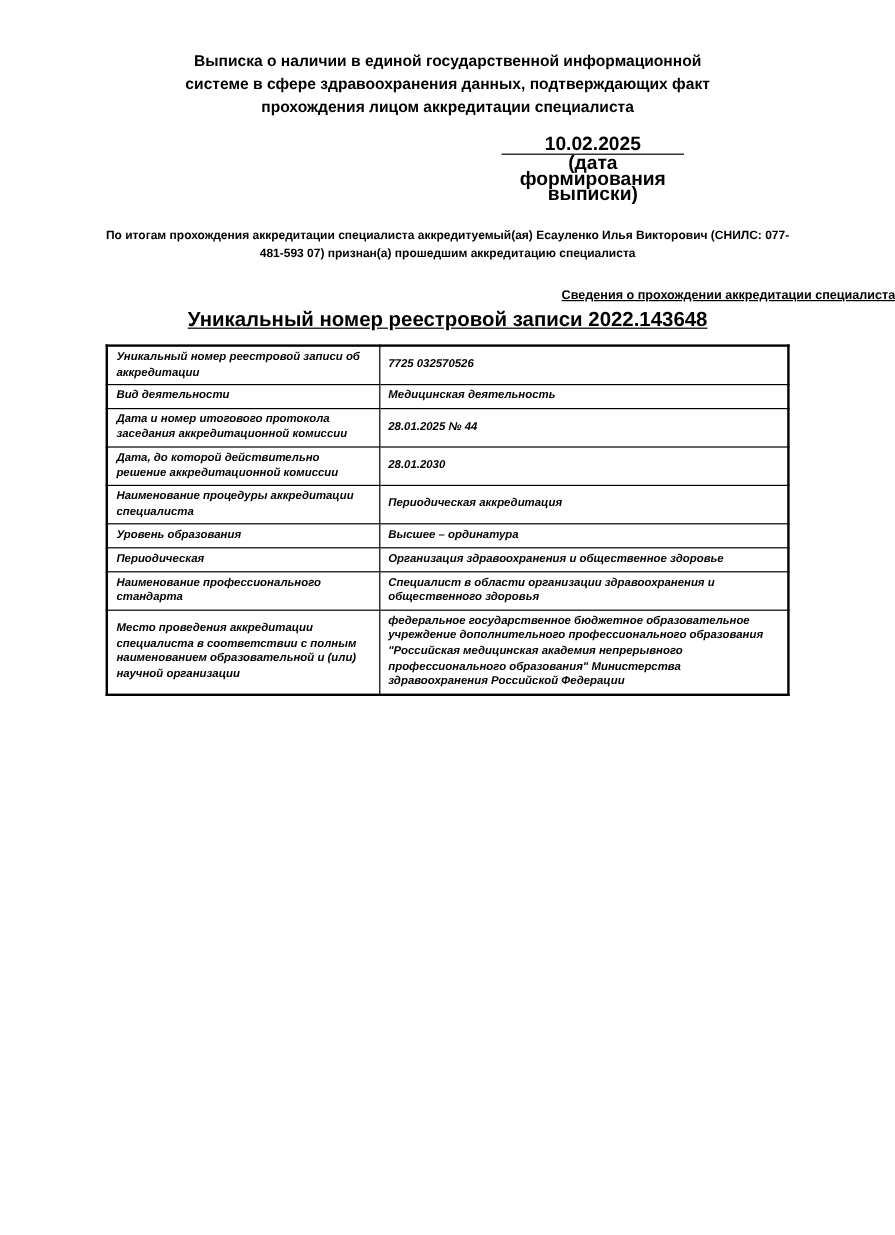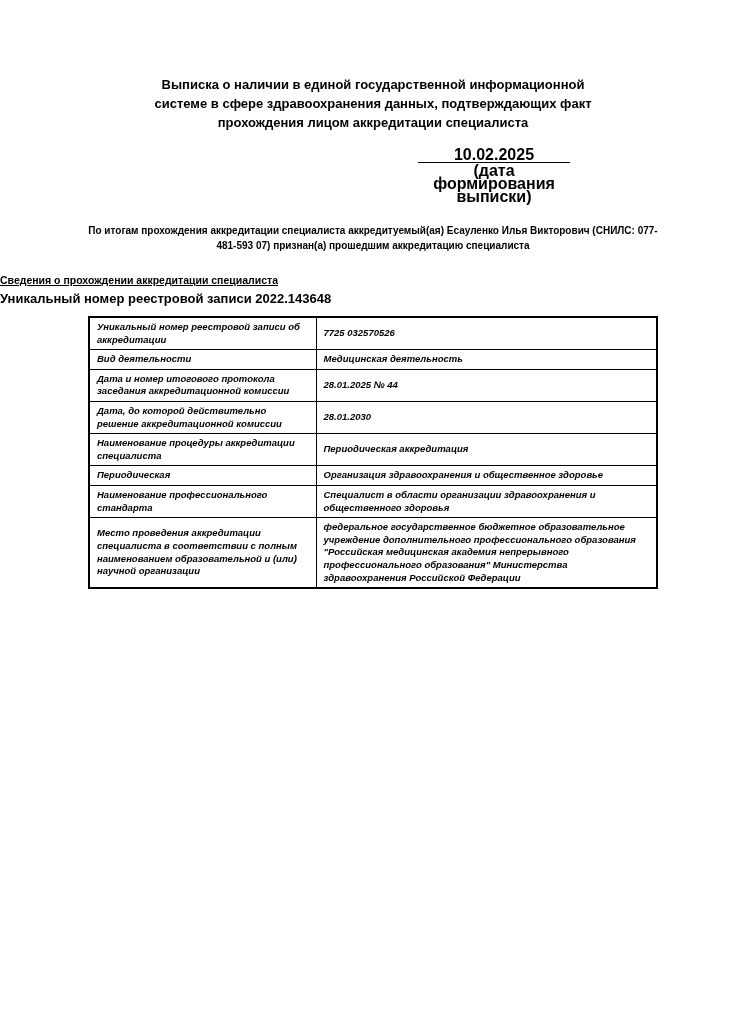--- a/index.html
+++ b/index.html
@@ -6,21 +6,21 @@
   html, body { background: #ffffff; }
   .page {
     position: relative;
     width: 746px;
     height: 1029px;
     margin: 0 auto;
     background: #ffffff;
     color: #000000;
     font-family: "Liberation Sans", sans-serif;
     font-weight: bold;
-    padding-top: 75px;
+    padding-top: 41px;
     overflow: hidden;
   }
   .title {
     max-width: 440px;
     margin: 0 auto;
     text-align: center;
     font-size: 13px;
     line-height: 19px;
     font-weight: bold;
   }
@@ -39,28 +39,29 @@
   .date-caption { padding-top: 1px; }
   .intro {
     width: 570px;
     margin: 20px auto 0 auto;
     text-align: center;
     font-size: 10px;
     line-height: 15px;
   }
   .section-heading {
     margin-top: 21px;
-    text-align: left;
+    text-align: right;
     font-size: 10.5px;
     text-decoration: underline;
   }
   .record-number {
     margin-top: 5px;
-    text-align: left;
-    font-size: 13px;
+    text-align: center;
+    font-size: 17px;
+    text-decoration: underline;
   }
   .info-table {
     width: 570px;
     margin: 10px auto 0 auto;
     border-collapse: collapse;
     border: 2px solid #000;
     table-layout: fixed;
     font-style: italic;
   }
   .info-table td {
@@ -107,20 +108,24 @@
       </tr>
       <tr>
         <td class="label-cell">Дата, до которой действительно решение аккредитационной комиссии</td>
         <td class="value-cell">28.01.2030</td>
       </tr>
       <tr>
         <td class="label-cell">Наименование процедуры аккредитации специалиста</td>
         <td class="value-cell">Периодическая аккредитация</td>
       </tr>
       <tr>
+        <td class="label-cell">Уровень образования</td>
+        <td class="value-cell">Высшее – ординатура</td>
+      </tr>
+      <tr>
         <td class="label-cell">Периодическая</td>
         <td class="value-cell">Организация здравоохранения и общественное здоровье</td>
       </tr>
       <tr>
         <td class="label-cell">Наименование профессионального стандарта</td>
         <td class="value-cell">Специалист в области организации здравоохранения и общественного здоровья</td>
       </tr>
       <tr>
         <td class="label-cell">Место проведения аккредитации специалиста в соответствии с полным наименованием образовательной и (или) научной организации</td>
         <td class="value-cell">федеральное государственное бюджетное образовательное учреждение дополнительного профессионального образования "Российская медицинская академия непрерывного профессионального образования" Министерства здравоохранения Российской Федерации</td>

